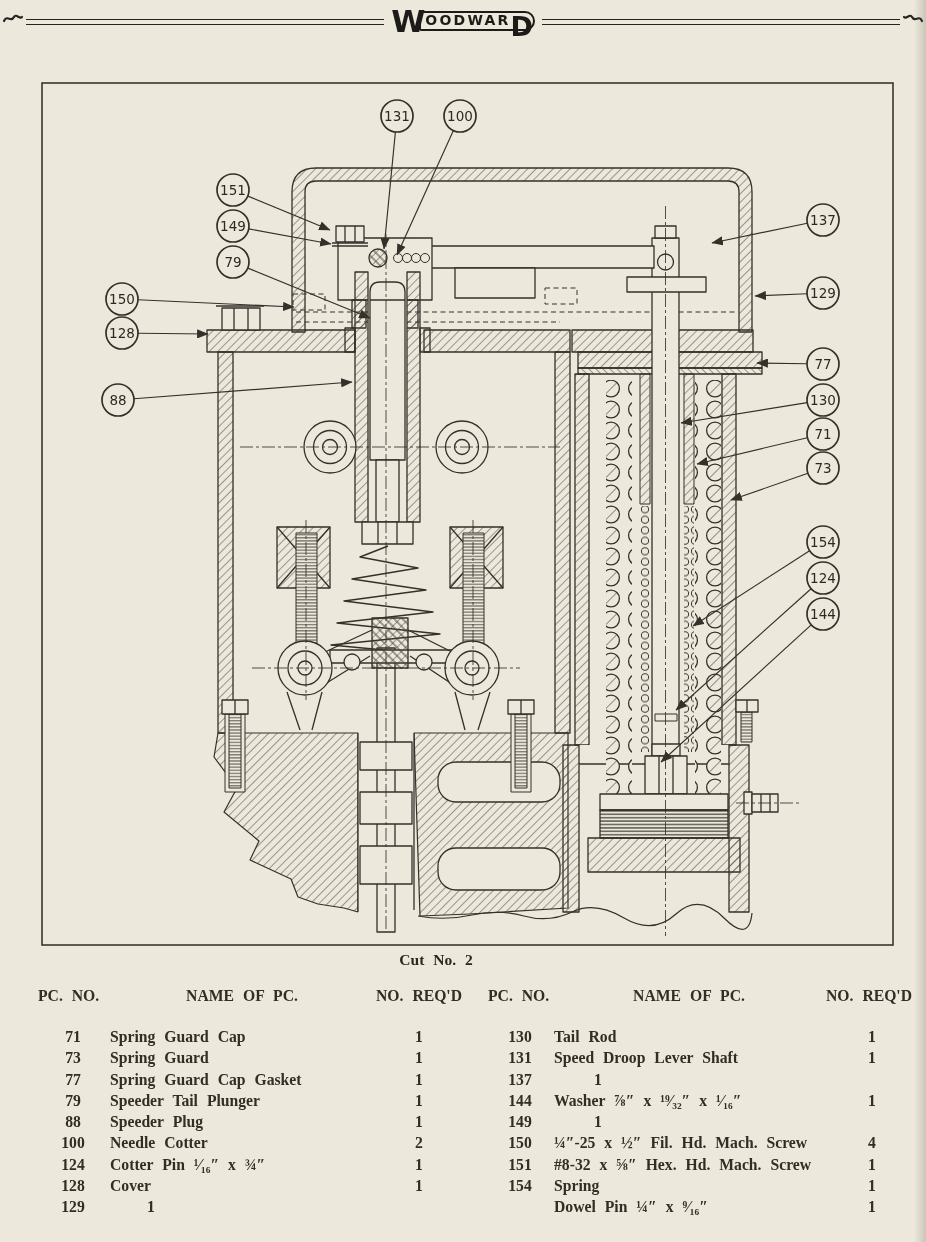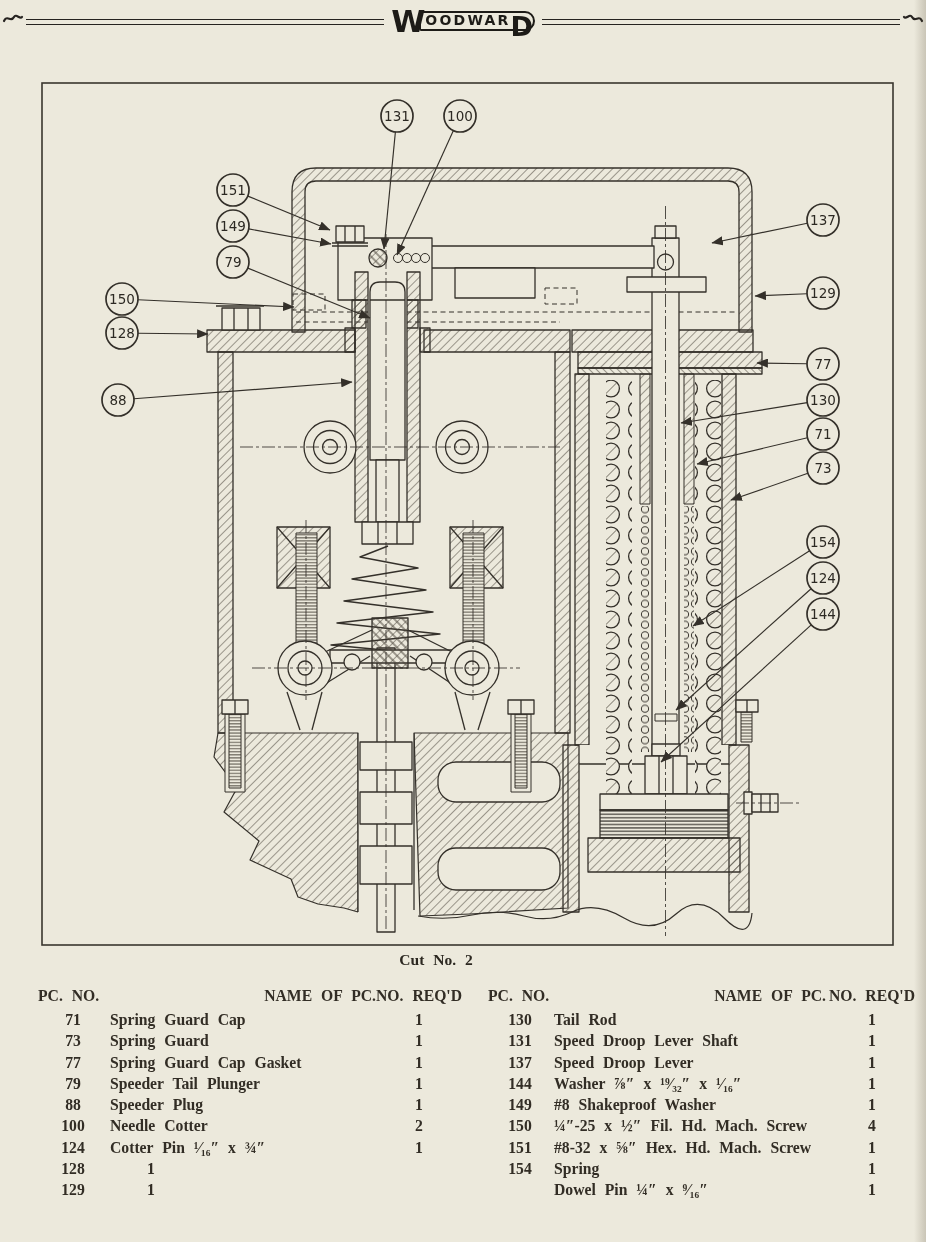--- a/index.html
+++ b/index.html
@@ -21,30 +21,30 @@
   svg text{user-select:none}
   .leader{stroke:#34302a;stroke-width:1.15;fill:none;marker-end:url(#arrw)}
   .bubble{fill:#ece9dc;stroke:#34302a;stroke-width:1.7}
   .bubble-num{font:13.5px "DejaVu Sans",sans-serif;fill:#2c2923;text-anchor:middle}
   .caption{position:absolute;top:951px;left:0;width:872px;text-align:center;
        font-size:15.5px;font-weight:700;word-spacing:5px;color:#2c2821}
   
   .ptable{position:absolute;top:986px;font-size:15.7px;font-weight:700;word-spacing:5px;color:#322d25}
   .t-left{left:38px;width:424px}
   .t-right{left:488px;width:430px}
-  .thead{display:flex;line-height:20px;margin-bottom:3px}
+  .thead{display:flex;line-height:20px;margin-bottom:20px}
   .trow{display:flex;line-height:21.3px}
   .c-pc{flex:none;width:70px;text-align:center}
   .c-name{flex:1;padding-left:2px}
   .c-req{flex:none;width:86px;text-align:center}
   .t-right .c-pc{width:64px}
   .t-right .c-req{width:92px}
   .thead .c-pc{text-align:left;white-space:nowrap}
-  .thead .c-name{text-align:right;padding-left:0}
-  .thead .c-req{text-align:center;white-space:nowrap}
+  .thead .c-name{text-align:center;padding-left:0}
+  .thead .c-req{text-align:left;white-space:nowrap}
 </style>
 </head>
 <body>
 
 <div class="hdr">
   <span class="orn">
     <svg width="22" height="16" viewBox="0 0 22 16">
         <path d="M2,10 C5,3 9,12 12,6 C14,2 18,9 20,6" fill="none" stroke="#262320" stroke-width="2.2" stroke-linecap="round"></path>
       </svg>
   </span>
@@ -418,20 +418,21 @@
         <span class="c-name">Needle Cotter</span>
         <span class="c-req">2</span>
       </div>
       <div class="trow">
         <span class="c-pc">124</span>
         <span class="c-name">Cotter Pin ¹⁄₁₆″ x ¾″</span>
         <span class="c-req">1</span>
       </div>
       <div class="trow">
         <span class="c-pc">128</span>
+        <span class="c-name">Cover</span>
         <span class="c-req">1</span>
       </div>
       <div class="trow">
         <span class="c-pc">129</span>
         <span class="c-req">1</span>
       </div>
     </div>
 </div>
 
 <div class="ptable t-right">
@@ -446,31 +447,29 @@
         <span class="c-name">Tail Rod</span>
         <span class="c-req">1</span>
       </div>
       <div class="trow">
         <span class="c-pc">131</span>
         <span class="c-name">Speed Droop Lever Shaft</span>
         <span class="c-req">1</span>
       </div>
       <div class="trow">
         <span class="c-pc">137</span>
-        <span class="c-name">Speed Droop Lever</span>
         <span class="c-req">1</span>
       </div>
       <div class="trow">
         <span class="c-pc">144</span>
         <span class="c-name">Washer ⅞″ x ¹⁹⁄₃₂″ x ¹⁄₁₆″</span>
         <span class="c-req">1</span>
       </div>
       <div class="trow">
         <span class="c-pc">149</span>
-        <span class="c-name">#8 Shakeproof Washer</span>
         <span class="c-req">1</span>
       </div>
       <div class="trow">
         <span class="c-pc">150</span>
         <span class="c-name">¼″-25 x ½″ Fil. Hd. Mach. Screw</span>
         <span class="c-req">4</span>
       </div>
       <div class="trow">
         <span class="c-pc">151</span>
         <span class="c-name">#8-32 x ⅝″ Hex. Hd. Mach. Screw</span>

